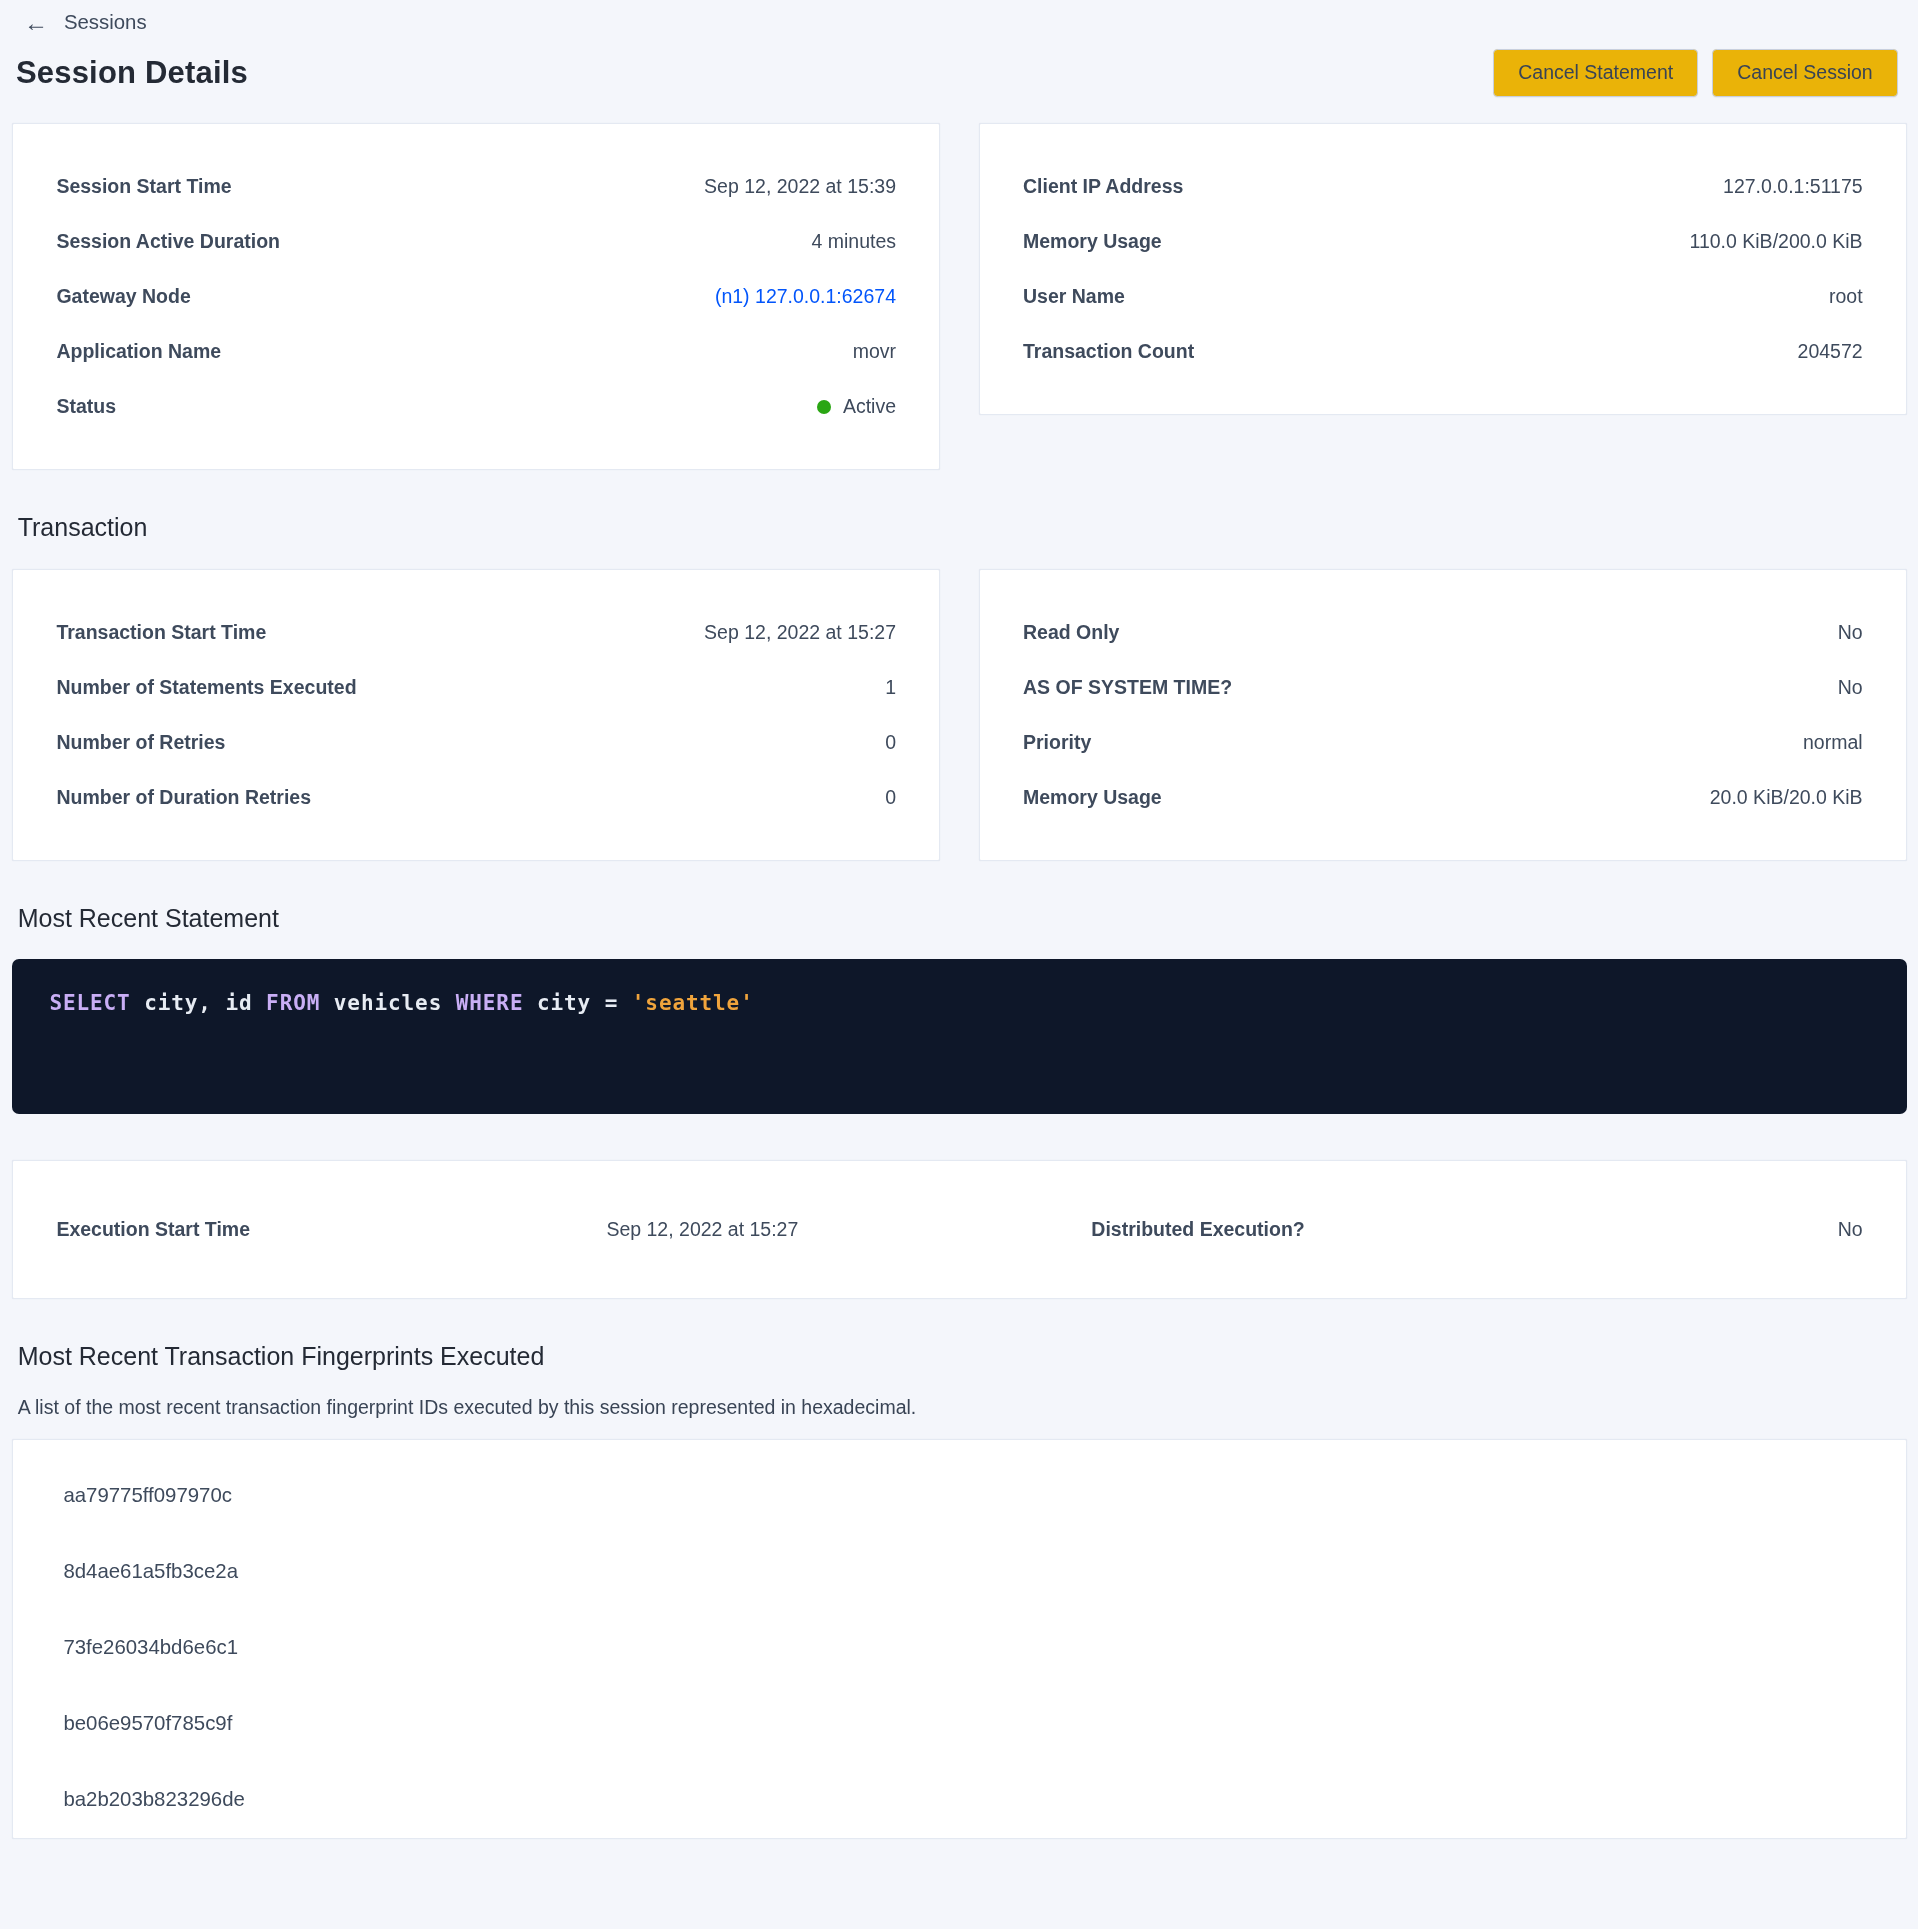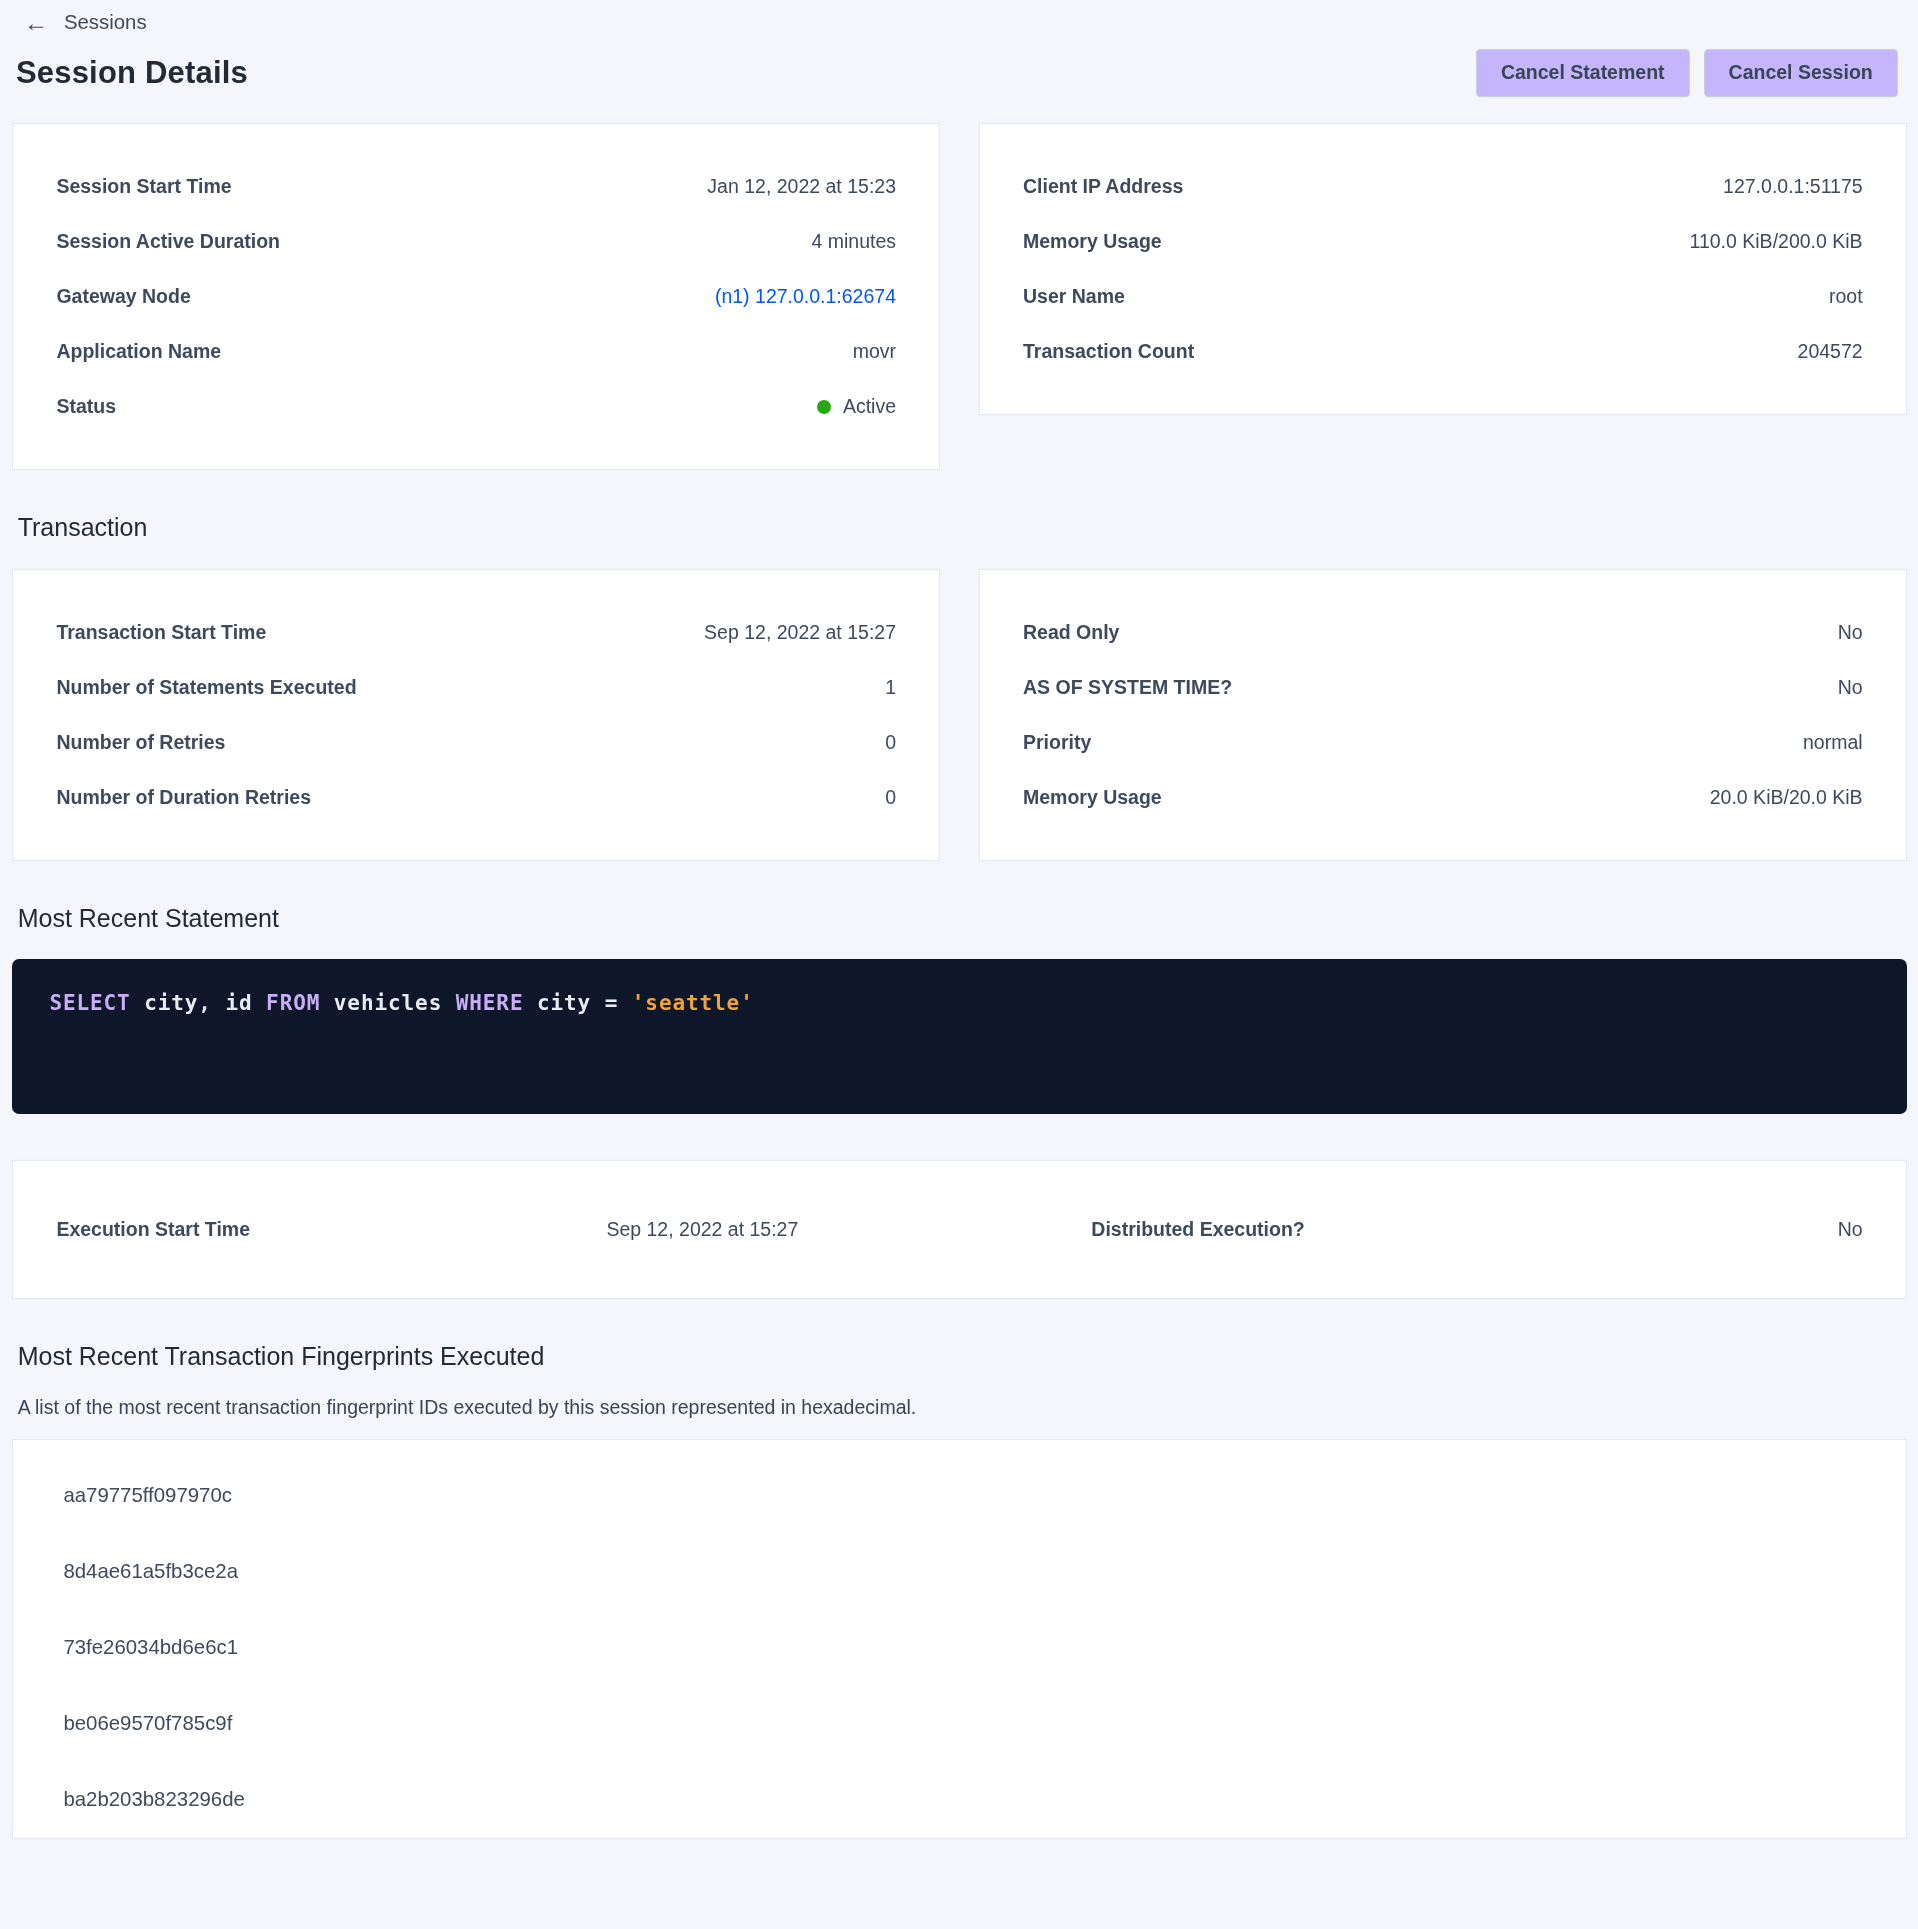--- a/index.html
+++ b/index.html
@@ -15,22 +15,22 @@
 
   
   .breadcrumb{display:flex;align-items:center;gap:16px;padding:10.6px 0 0 11.5px;font-size:20.4px;color:#3e4a5c;cursor:pointer;}
   .breadcrumb .arrow{font-size:24px;line-height:1;color:#3e4a5c;}
 
   
   .title-row{display:flex;justify-content:space-between;align-items:center;margin:14px 8.9px 0 3.5px;gap:40px;}
   .title-row h1{margin:0;font-size:31px;font-weight:700;color:#242a35;letter-spacing:0.2px;}
   .actions{display:flex;gap:14px;}
   .btn{
-    height:48px;padding:0 24px;background:#c4b5fd;border:0.9px solid #c8cfdd;border-radius:4.4px;
-    font-family:"Liberation Sans",sans-serif;font-size:19.5px;font-weight:700;color:#394455;
+    height:48px;padding:0 24px;background:#eab308;border:0.9px solid #c8cfdd;border-radius:4.4px;
+    font-family:"Liberation Sans",sans-serif;font-size:19.5px;font-weight:400;color:#394455;
     cursor:pointer;box-shadow:0 0.9px 0.9px rgba(60,80,110,.06);
   }
 
   
   .card{
     background:#fff;border:0.9px solid #e4e9f2;border-radius:2px;
     box-shadow:0 0 0.9px rgba(60,80,110,.18);
     box-sizing:border-box;
   }
   .pair{display:grid;grid-template-columns:1fr 1fr;gap:39px;align-items:start;margin-top:26.6px;}
@@ -82,21 +82,21 @@
     <div class="actions">
       <button class="btn">Cancel Statement</button>
       <button class="btn">Cancel Session</button>
     </div>
   </div>
 
   <div class="pair">
     <div class="card kv-card">
       <div class="kv-row">
         <span class="kv-label">Session Start Time</span>
-        <span class="kv-value">Jan 12, 2022 at 15:23</span>
+        <span class="kv-value">Sep 12, 2022 at 15:39</span>
       </div>
       <div class="kv-row">
         <span class="kv-label">Session Active Duration</span>
         <span class="kv-value">4 minutes</span>
       </div>
       <div class="kv-row">
         <span class="kv-label">Gateway Node</span>
         <span class="kv-value link">(n1) 127.0.0.1:62674</span>
       </div>
       <div class="kv-row">

